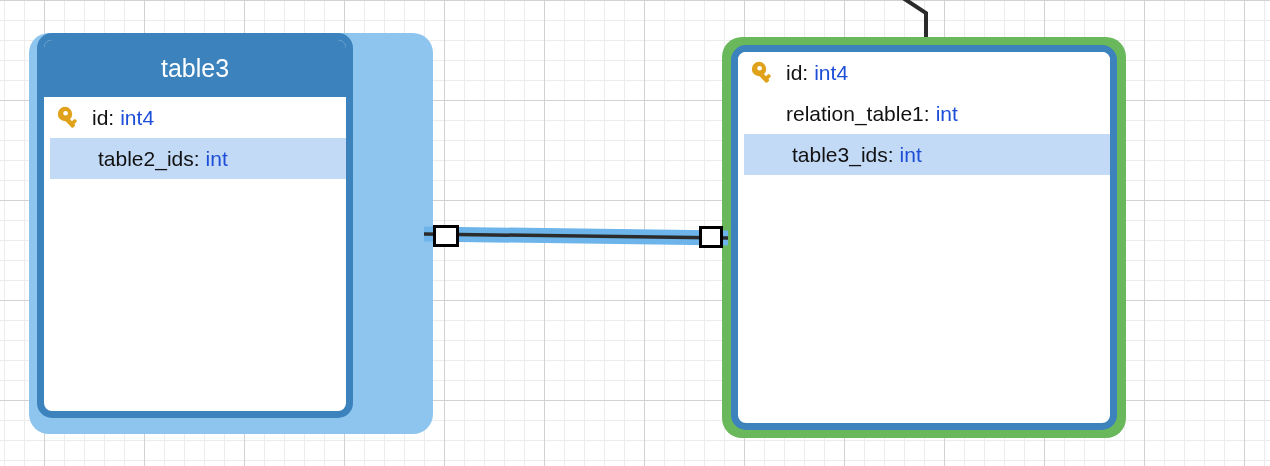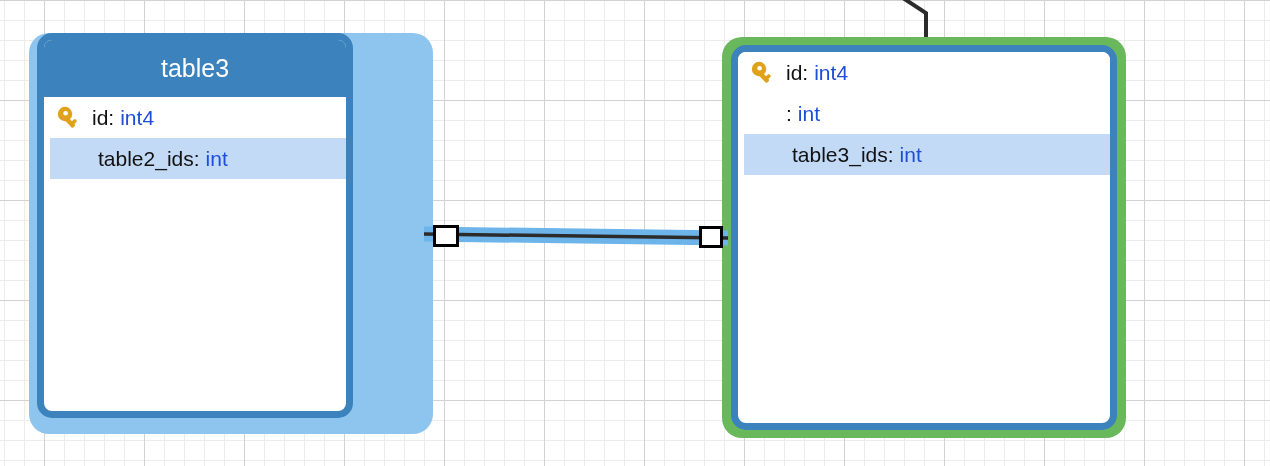--- a/index.html
+++ b/index.html
@@ -177,20 +177,21 @@
             <circle cx="9.6" cy="7.2" r="2.3" fill="#ffffff"></circle>
           </svg>
         </span>
         <span class="col-name">id</span>
         <span class="col-sep">:</span>
         <span class="col-type">int4</span>
       </div>
 
       <div class="col-row">
         <span class="key-slot"></span>
+        <span class="col-name">relation_table1</span>
         <span class="col-sep">:</span>
         <span class="col-type">int</span>
       </div>
 
       <div class="col-row selected">
         <span class="key-slot"></span>
         <span class="col-name">table3_ids</span>
         <span class="col-sep">:</span>
         <span class="col-type">int</span>
       </div>

